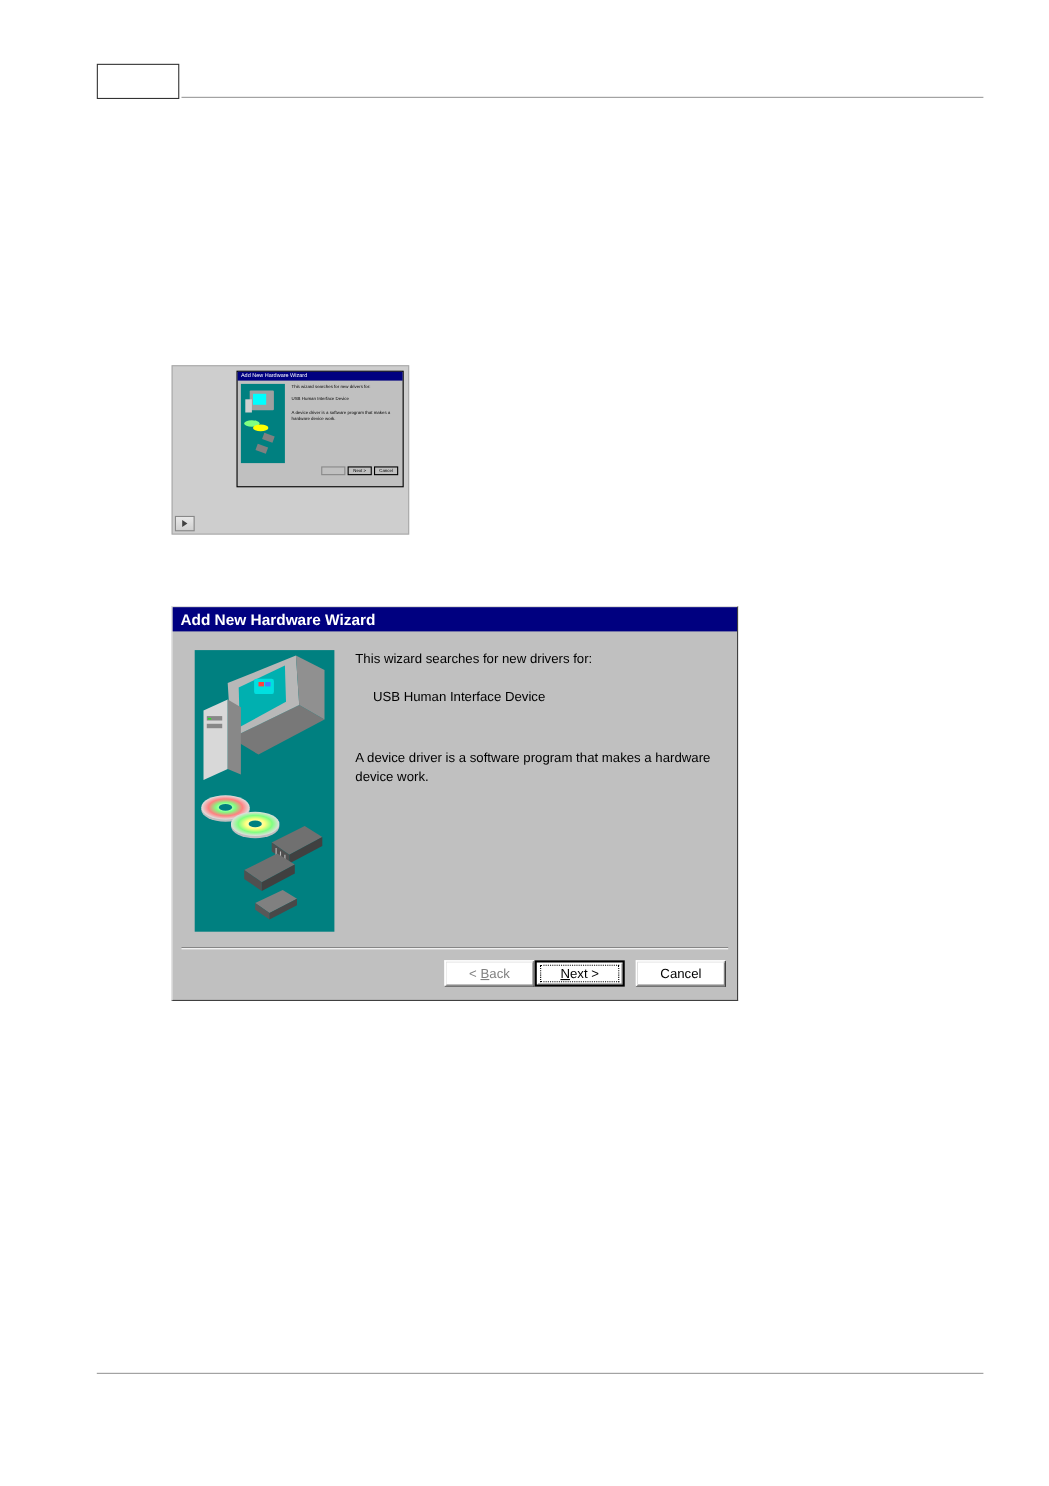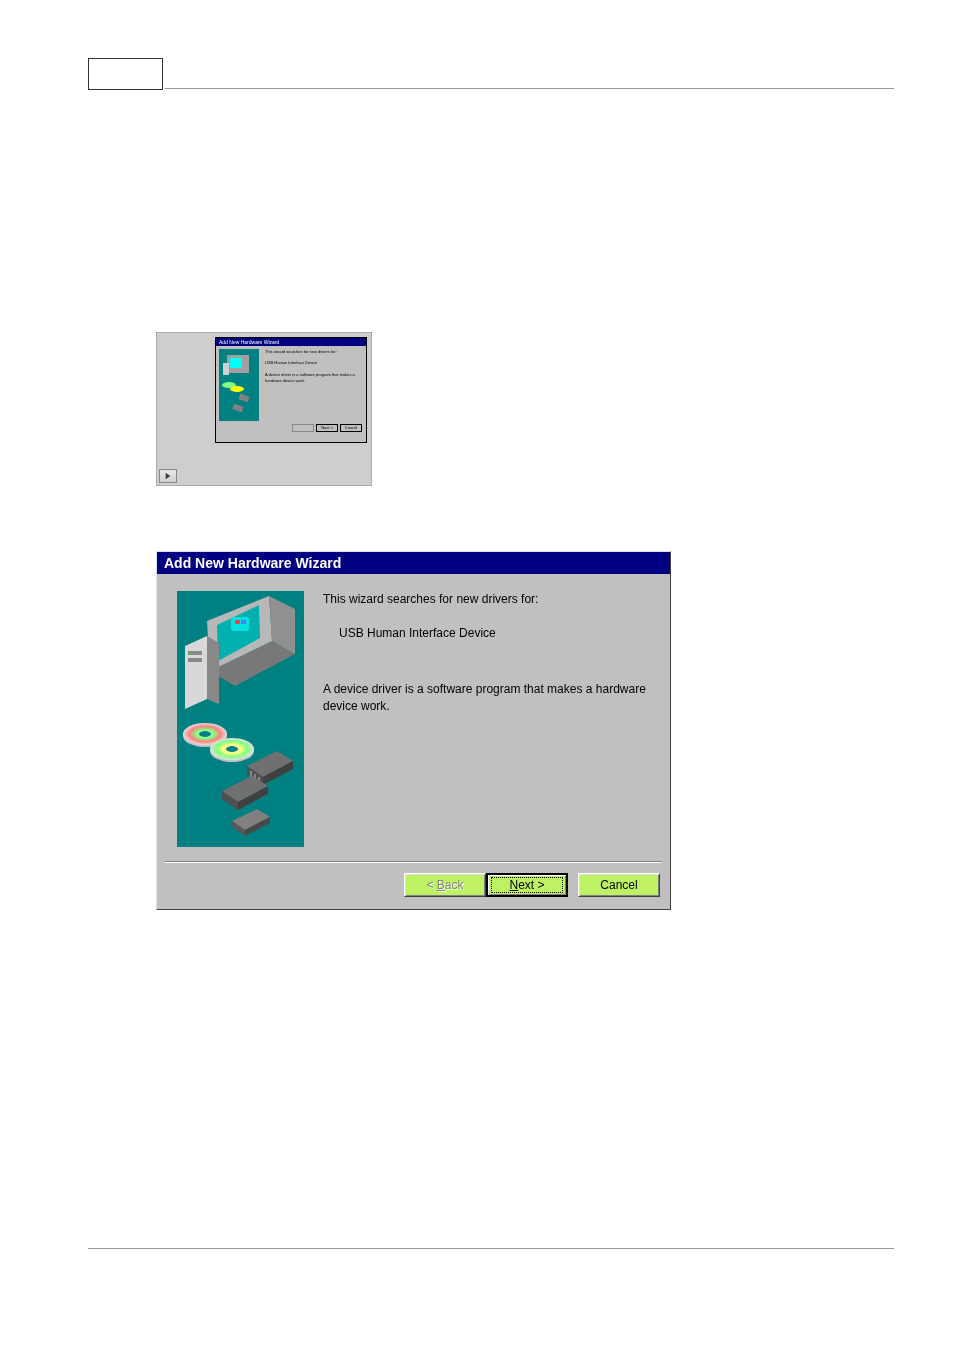--- a/index.html
+++ b/index.html
@@ -185,21 +185,21 @@
     .wizard-buttons {
       display: flex;
       justify-content: flex-end;
       align-items: center;
       padding: 10px 10px 12px 10px;
       gap: 0;
     }
     .win-btn {
       width: 82px;
       height: 24px;
-      background: #bef264;
+      background: #ffffff;
       border-top: 1px solid #ffffff;
       border-left: 1px solid #ffffff;
       border-bottom: 1px solid #404040;
       border-right: 1px solid #404040;
       font-size: 12px;
       font-family: inherit;
       cursor: pointer;
       box-shadow: inset 1px 1px 0 #dfdfdf, inset -1px -1px 0 #808080;
     }
     .win-btn.disabled {

